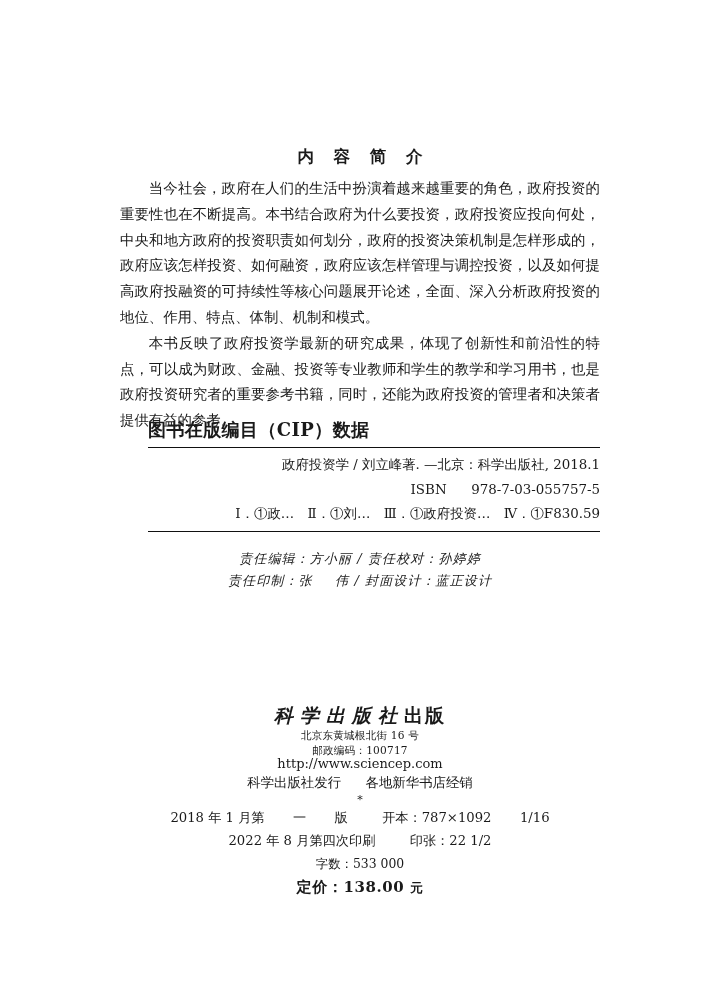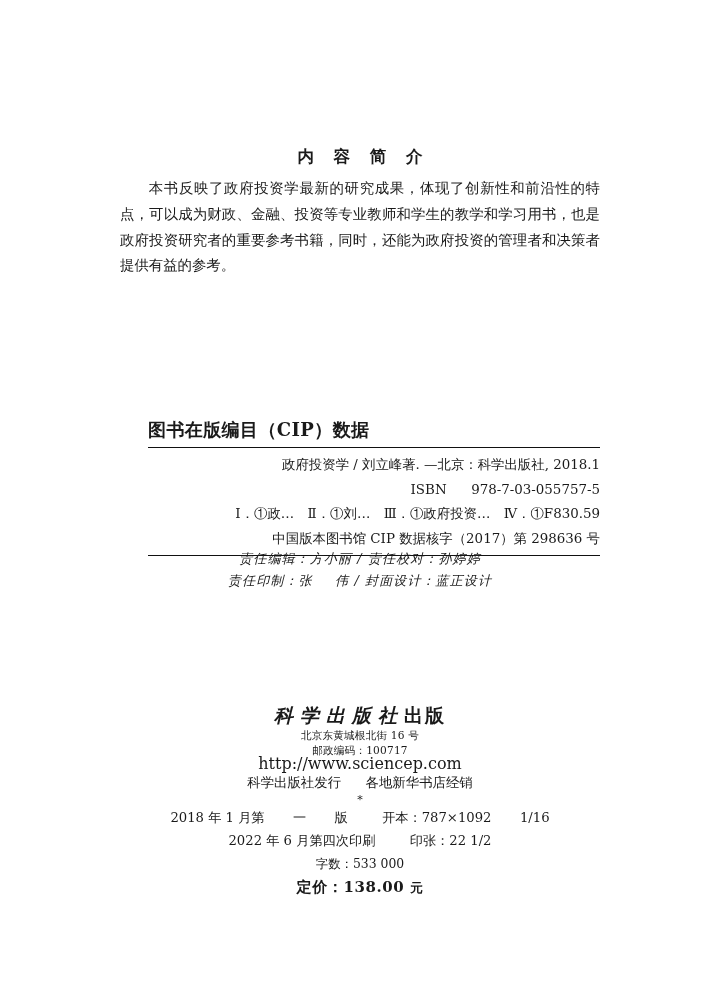--- a/index.html
+++ b/index.html
@@ -121,21 +121,21 @@
     letter-spacing: 7px;
     padding-right: 0;
   }
   .addr-line {
     font-size: 10.6px;
     line-height: 14.5px;
     letter-spacing: 0.2px;
     white-space: nowrap;
   }
   .addr-url {
-    font-size: 16px;
+    font-size: 13px;
     letter-spacing: 0;
   }
   .printer-line {
     margin-top: 8px;
     font-size: 13.5px;
     font-weight: bold;
     line-height: 21px;
     white-space: nowrap;
   }
   .printer-name {
@@ -183,35 +183,35 @@
   }
 </style>
 </head>
 <body>
 
 <div class="page">
 
   <div class="synopsis-title">内 容 简 介</div>
 
   <div class="synopsis-body">
+    <p>当今社会，政府在人们的生活中扮演着越来越重要的角色，政府投资的重要性也在不断提高。本书结合政府为什么要投资，政府投资应投向何处，中央和地方政府的投资职责如何划分，政府的投资决策机制是怎样形成的，政府应该怎样投资、如何融资，政府应该怎样管理与调控投资，以及如何提高政府投融资的可持续性等核心问题展开论述，全面、深入分析政府投资的地位、作用、特点、体制、机制和模式。</p>
     <p>本书反映了政府投资学最新的研究成果，体现了创新性和前沿性的特点，可以成为财政、金融、投资等专业教师和学生的教学和学习用书，也是政府投资研究者的重要参考书籍，同时，还能为政府投资的管理者和决策者提供有益的参考。</p>
   </div>
 
   <div class="cip-block">
     <div class="cip-heading">图书在版编目（CIP）数据</div>
     <div class="cip-rule"></div>
     <div class="cip-lines">
       <div class="cip-indent-1">政府投资学 / 刘立峰著. —北京：科学出版社, 2018.1</div>
       <div class="cip-indent-1">
         <span>ISBN</span>
         <span class="isbn-gap"></span>
         <span>978-7-03-055757-5</span>
       </div>
       <div class="cip-indent-2">Ⅰ．①政…　Ⅱ．①刘…　Ⅲ．①政府投资…　Ⅳ．①F830.59</div>
-      <div class="cip-indent-1">中国版本图书馆 CIP 数据核字（2017）第 298636 号</div>
     </div>
     <div class="cip-rule"></div>
   </div>
 
   <div class="credits">
     <div>责任编辑：方小丽 / 责任校对：孙婷婷</div>
     <div>
       <span>责任印制：张</span>
       <span class="name-gap"></span>
       <span>伟 / 封面设计：蓝正设计</span>
@@ -243,21 +243,21 @@
       <span>一</span>
       <span class="ed-gap-md"></span>
       <span>版</span>
       <span class="ed-gap-lg"></span>
       <span>开本：787×1092</span>
       <span class="ed-gap-md"></span>
       <span>1/16</span>
     </div>
 
     <div class="edition-line">
-      <span>2022 年 6 月第四次印刷</span>
+      <span>2022 年 8 月第四次印刷</span>
       <span class="ed-gap-lg"></span>
       <span>印张：22 1/2</span>
     </div>
 
     <div class="wordcount-line">字数：533 000</div>
 
     <div class="price-line">
       <span>定价：138.00</span>
       <span class="price-unit">元</span>
     </div>

